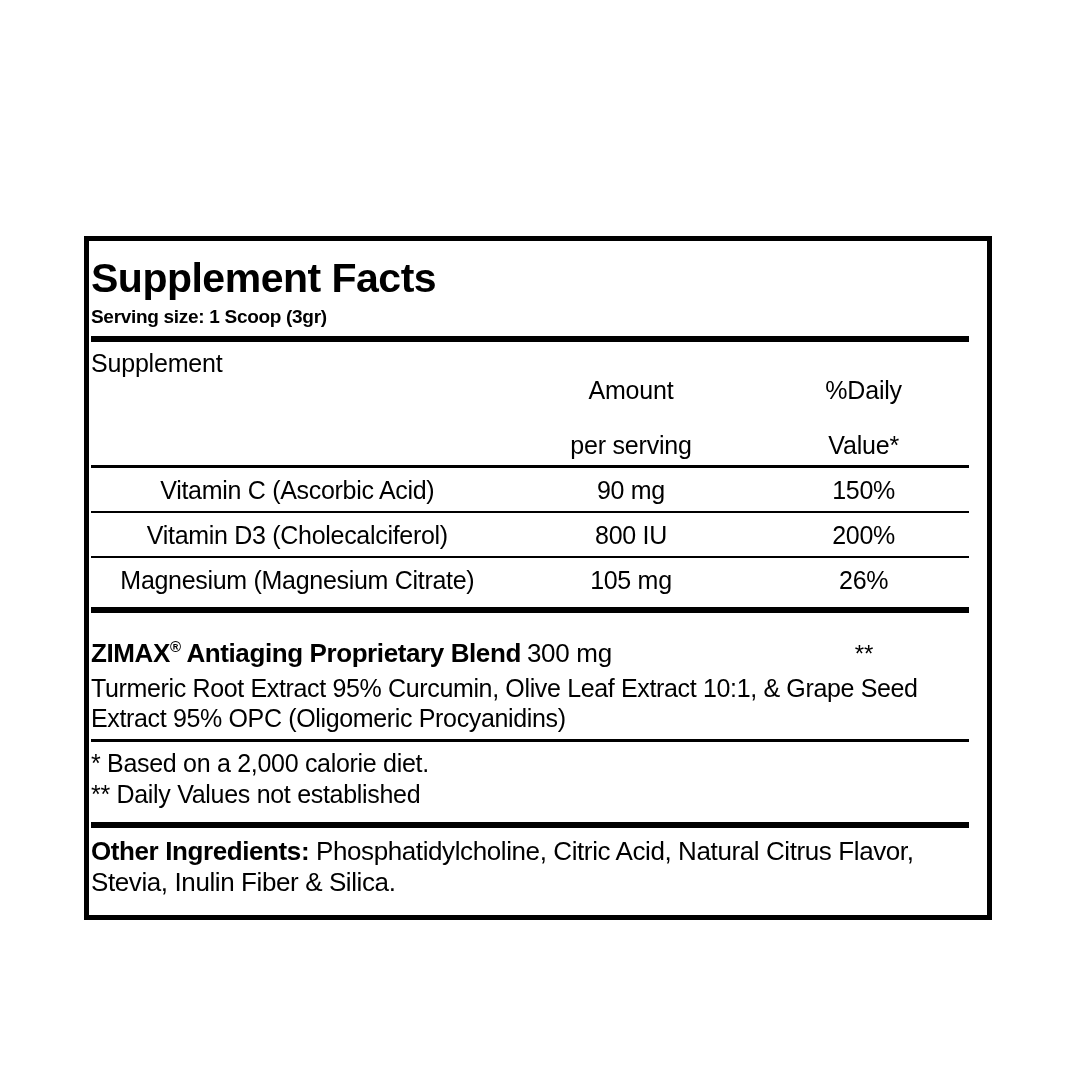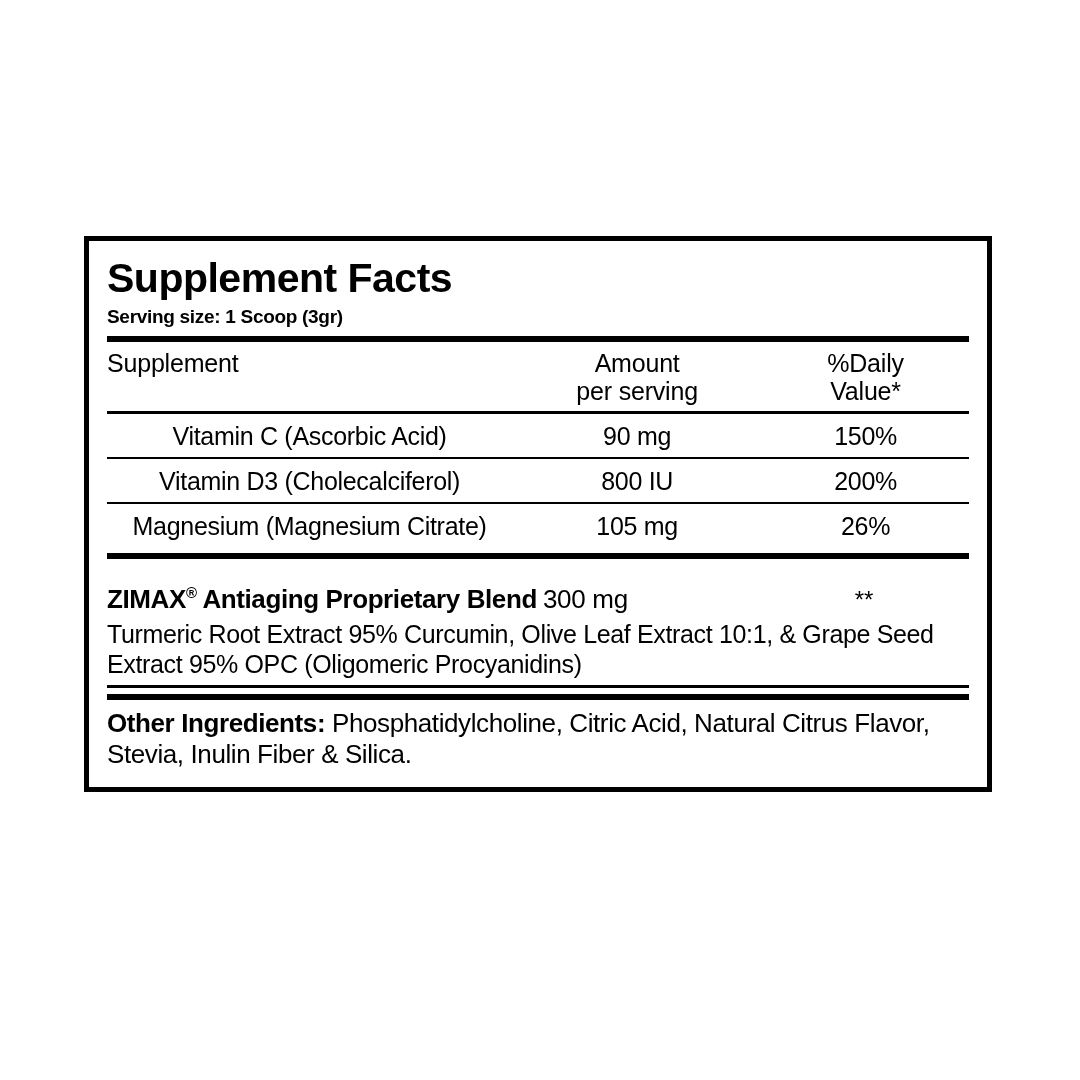--- a/index.html
+++ b/index.html
@@ -17,21 +17,21 @@
   }
 
   .panel {
     position: absolute;
     left: 84px;
     top: 236px;
     width: 908px;
     box-sizing: border-box;
     border: 5px solid #000;
     background: #fff;
-    padding: 14px 18px 16px 18px;
+    padding: 14px 18px 16px 2px;
   }
 
   .title {
     font-size: 41px;
     font-weight: bold;
     letter-spacing: -0.5px;
     line-height: 1.06;
     margin: 2px 0 4px 0;
   }
 
@@ -67,21 +67,21 @@
 
   .hdr-cell {
     font-size: 25px;
     line-height: 1.12;
     padding: 7px 0 6px 0 !important;
     letter-spacing: -0.2px;
   }
   .hdr-ing { text-align: left; }
   .hdr-amt { text-align: center; }
   .hdr-dv  { text-align: center; }
-  .hdr-sub { display: block; }
+  .hdr-sub { display: block; margin-top: 27px; }
   .hdr-amt .hdr-sub { text-align: center; }
   .hdr-dv .hdr-sub  { text-align: center; }
 
   .row-cell {
     font-size: 25px;
     line-height: 1.2;
     padding: 7px 0 6px 0 !important;
     letter-spacing: -0.3px;
   }
   .row-name { text-align: center; }
@@ -225,20 +225,24 @@
       <div class="blend-title">
         <span>ZIMAX</span><span class="sup">®</span><span> Antiaging Proprietary Blend</span><span class="blend-amt">300 mg</span>
       </div>
       <div class="blend-dagger">**</div>
     </div>
     <div class="blend-desc">Turmeric Root Extract 95% Curcumin, Olive Leaf Extract 10:1, &amp; Grape Seed Extract 95% OPC (Oligomeric Procyanidins)</div>
   </div>
 
   <div class="rule-med"></div>
 
+  <div class="footnotes">
+    <div>* Based on a 2,000 calorie diet.</div>
+    <div>** Daily Values not established</div>
+  </div>
 
   <div class="rule-thick"></div>
 
   <div class="other-ing">
     <b>Other Ingredients:</b><span> Phosphatidylcholine, Citric Acid, Natural Citrus Flavor, Stevia, Inulin Fiber &amp; Silica.</span>
   </div>
 
 </div>
 
 </body></html>

